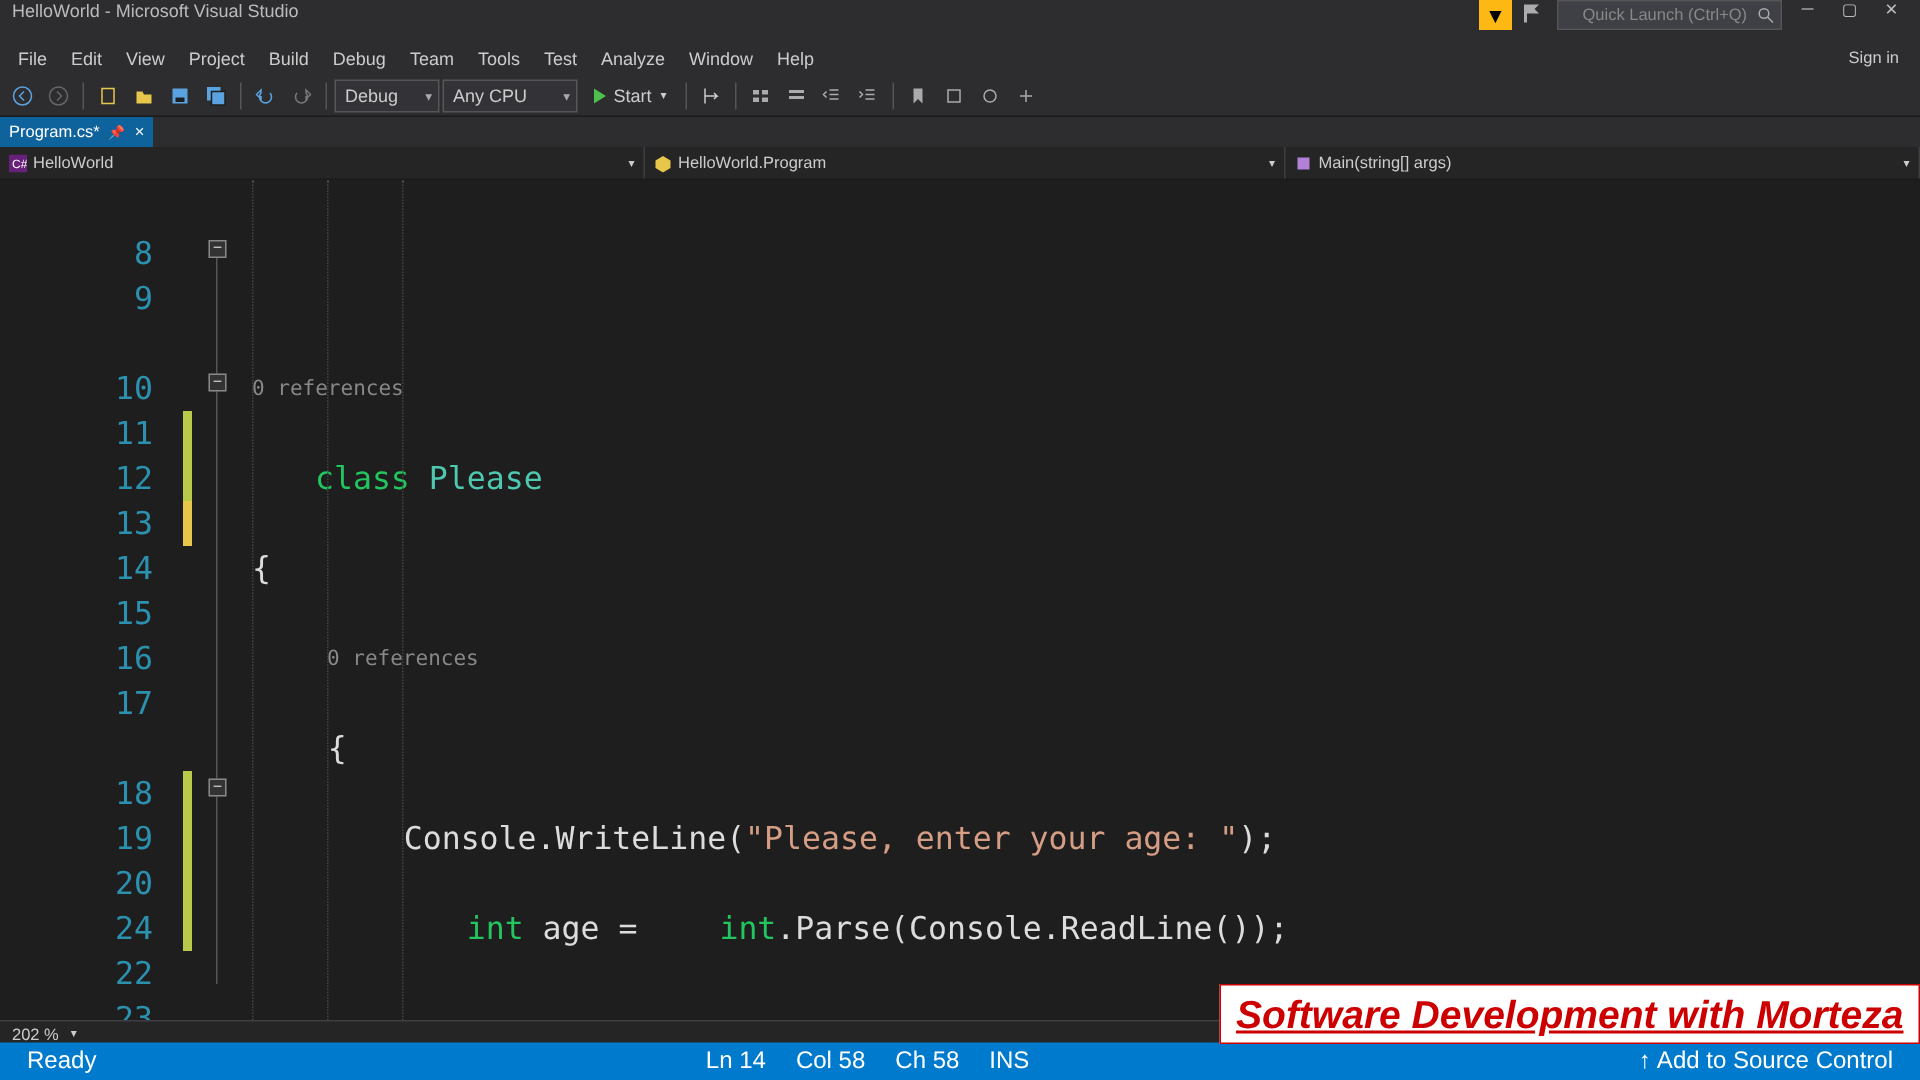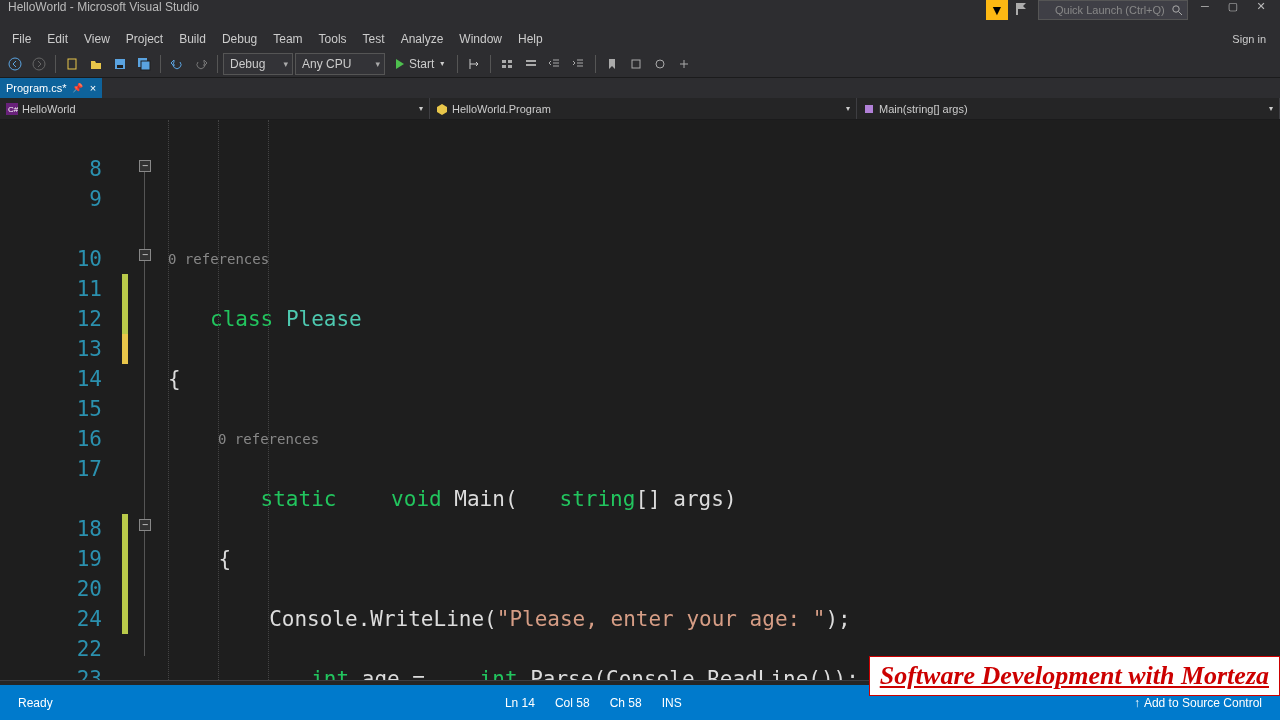--- a/index.html
+++ b/index.html
@@ -106,28 +106,28 @@
   padding:0 14px 0 4px; position:relative;
 }
 .zoom-row .zoom-dd::after { content:"▾"; position:absolute; right:2px; font-size:8px; }
 .bottom-tabs {
   height:22px; background:#2d2d30; display:flex; align-items:center;
   font-size:11px; padding:0 2px; gap:0;
 }
 .bottom-tabs .btab { padding:3px 8px; }
 .statusbar {
   position:absolute; left:0; right:0; bottom:0;
-  height:35px; background:#007acc; color:#fff; display:flex; align-items:center;
-  font-size:12px; padding:0 8px;
+  height:25px; background:#007acc; color:#fff; display:flex; align-items:center;
+  font-size:16px; padding:0 8px;
 }
 .statusbar .st-item { padding:0 10px; }
 .statusbar .spacer { flex:1; }
 .overlay-banner {
   position:absolute; right:0; bottom:24px; height:40px;
-  background:#fff; color:#c00; font-family:Liberation Serif, serif;
+  background:#fff; color:#c00; font-family:Liberation Sans, sans-serif;
   font-size:26px; font-weight:bold; font-style:italic; text-decoration:underline;
   display:flex; align-items:center; padding:0 10px; border:1px solid #c00;
 }
 svg { display:block; }
 </style>
 </head>
 <body>
 
 <div class="titlebar">
   <span class="title">HelloWorld - Microsoft Visual Studio</span>
@@ -350,21 +350,20 @@
     <div class="box" style="top:399px">−</div>
   </div>
   <div class="code-area">
     <div class="guide" style="left:48px"></div>
     <div class="guide" style="left:98px"></div>
     <div class="guide" style="left:148px"></div>
 <div class="codelens">0 references</div>
 <div><span class="kw">class</span><span class="plain"> </span><span class="type">Please</span></div>
 <div><span class="plain">{</span></div>
 <div class="codelens" style="padding-left:50px">0 references</div>
-<div><span class="plain">    </span><span class="kw">static</span><span class="plain"> </span><span class="kw">void</span><span class="plain"> </span><span class="plain">Main(</span><span class="kw">string</span><span class="plain">[] args)</span></div>
 <div><span class="plain">    </span><span class="plain">{</span></div>
 <div><span class="plain">        </span><span class="plain">Console.WriteLine(</span><span class="str">"Please, enter your age: "</span><span class="plain">);</span></div>
 <div><span class="plain">        </span><span class="kw">int</span><span class="plain"> age = </span><span class="kw">int</span><span class="plain">.Parse(Console.ReadLine());</span></div>
 
 
 
 
 
 
 

